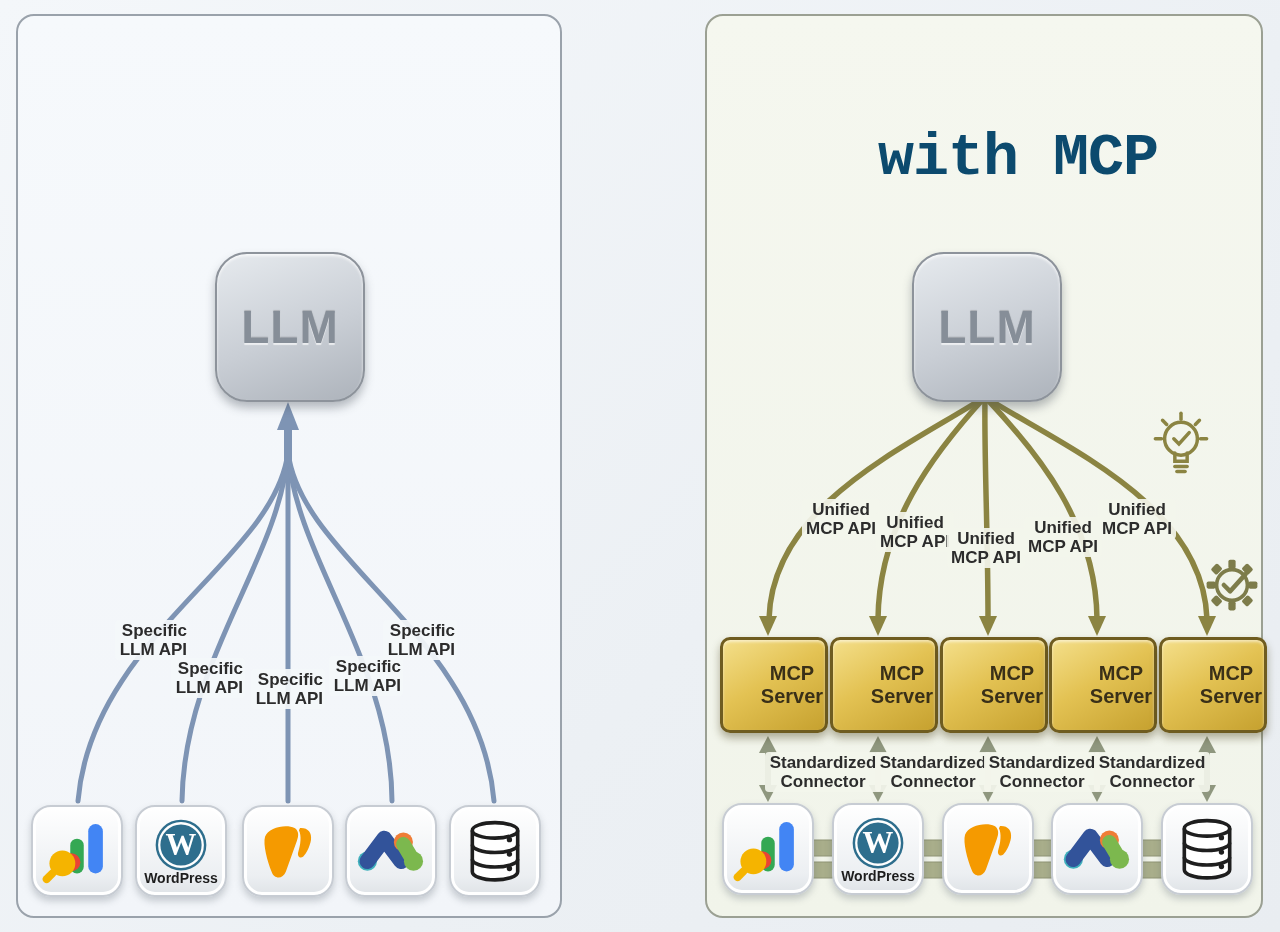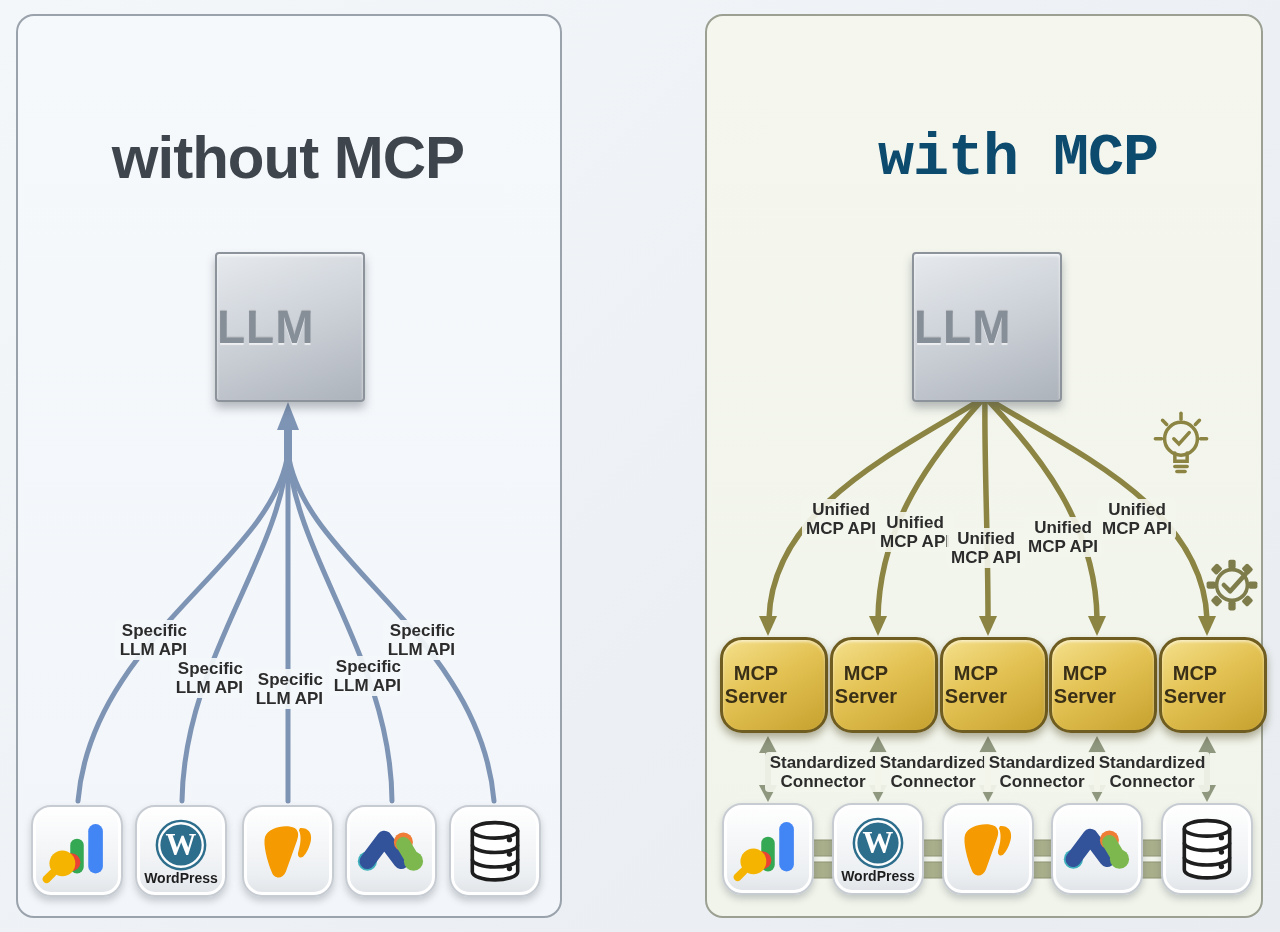--- a/index.html
+++ b/index.html
@@ -22,48 +22,48 @@
   }
   
   .title{
     position:absolute;top:128px;width:560px;text-align:center;
     font-size:60px;font-weight:800;letter-spacing:-1px;line-height:1;
   }
   .title.left{left:8px;color:#3e454c;}
   .title.right{left:738px;color:#0c4a6e;font-family:Liberation Mono, monospace;}
   
   .llm{
-    position:absolute;top:252px;width:146px;height:146px;border-radius:4px;
+    position:absolute;top:252px;width:146px;height:146px;border-radius:32px;
     background:linear-gradient(160deg,#e6eaee 0%,#c9ced5 55%,#adb3bb 100%);
     border:2px solid #8d939b;
     box-shadow:0 6px 10px rgba(60,70,80,.35), inset 0 2px 3px rgba(255,255,255,.75);
-    display:flex;align-items:center;
+    display:flex;align-items:center;justify-content:center;
   }
   .llm span{
     font-size:46px;font-weight:700;color:#868e98;letter-spacing:1px;
     text-shadow:0 2px 1px rgba(255,255,255,.65), 0 -1px 1px rgba(0,0,0,.18);
   }
   
   svg.wires{position:absolute;inset:0;pointer-events:none;}
   
   .lbl{
     position:absolute;transform:translate(-50%,-50%);
     text-align:center;font-size:17px;font-weight:700;color:#2c2c2c;line-height:1.12;
     border-radius:4px;padding:1px 2px;
   }
   .lbl.blue-bg{background:rgba(244,247,250,.92);width:70px;text-align:right;}
   .lbl.olive-bg{background:rgba(243,245,236,.92);width:74px;}
   .lbl.conn{background:rgba(243,245,236,.92);width:112px;}
   
   .mcp{
-    position:absolute;top:637px;width:108px;height:96px;border-radius:22px;box-sizing:border-box;
+    position:absolute;top:637px;width:108px;height:96px;border-radius:10px;box-sizing:border-box;
     background:linear-gradient(150deg,#f4df8a 0%,#e3c253 45%,#c6a12f 100%);
     border:3px solid #6f5c20;
     box-shadow:0 5px 8px rgba(70,60,20,.4), inset 0 2px 3px rgba(255,255,255,.55);
-    display:flex;align-items:center;justify-content:flex-start;text-align:center;
+    display:flex;align-items:center;justify-content:flex-end;text-align:center;
   }
   .mcp span{font-size:20px;font-weight:800;color:#3a3018;line-height:1.15;width:66px;}
   
   .tile{
     position:absolute;width:92px;height:92px;border-radius:20px;box-sizing:border-box;
     background:linear-gradient(180deg,#ffffff 0%,#eceff2 78%,#dfe3e7 100%);
     border:2px solid #c7ccd3;
     box-shadow:0 4px 7px rgba(80,90,100,.28), inset 0 0 0 3px #ffffff;
     display:flex;flex-direction:column;align-items:center;justify-content:center;
   }
@@ -130,21 +130,20 @@
         <rect x="812" y="862" width="22" height="16"></rect>
       <rect x="922" y="840" width="22" height="16"></rect>
         <rect x="922" y="862" width="22" height="16"></rect>
       <rect x="1032" y="840" width="21" height="16"></rect>
         <rect x="1032" y="862" width="21" height="16"></rect>
       <rect x="1141" y="840" width="22" height="16"></rect>
         <rect x="1141" y="862" width="22" height="16"></rect>
     </g>
   </svg>
 
-  <div class="title left">without MCP</div>
   <div class="title right">with MCP</div>
 
   <div class="llm" style="left:215px;">
     <span>LLM</span>
   </div>
   <div class="llm" style="left:912px;">
     <span>LLM</span>
   </div>
 
   <div class="lbl blue-bg" style="left:152px;top:640px;">Specific LLM API</div>

